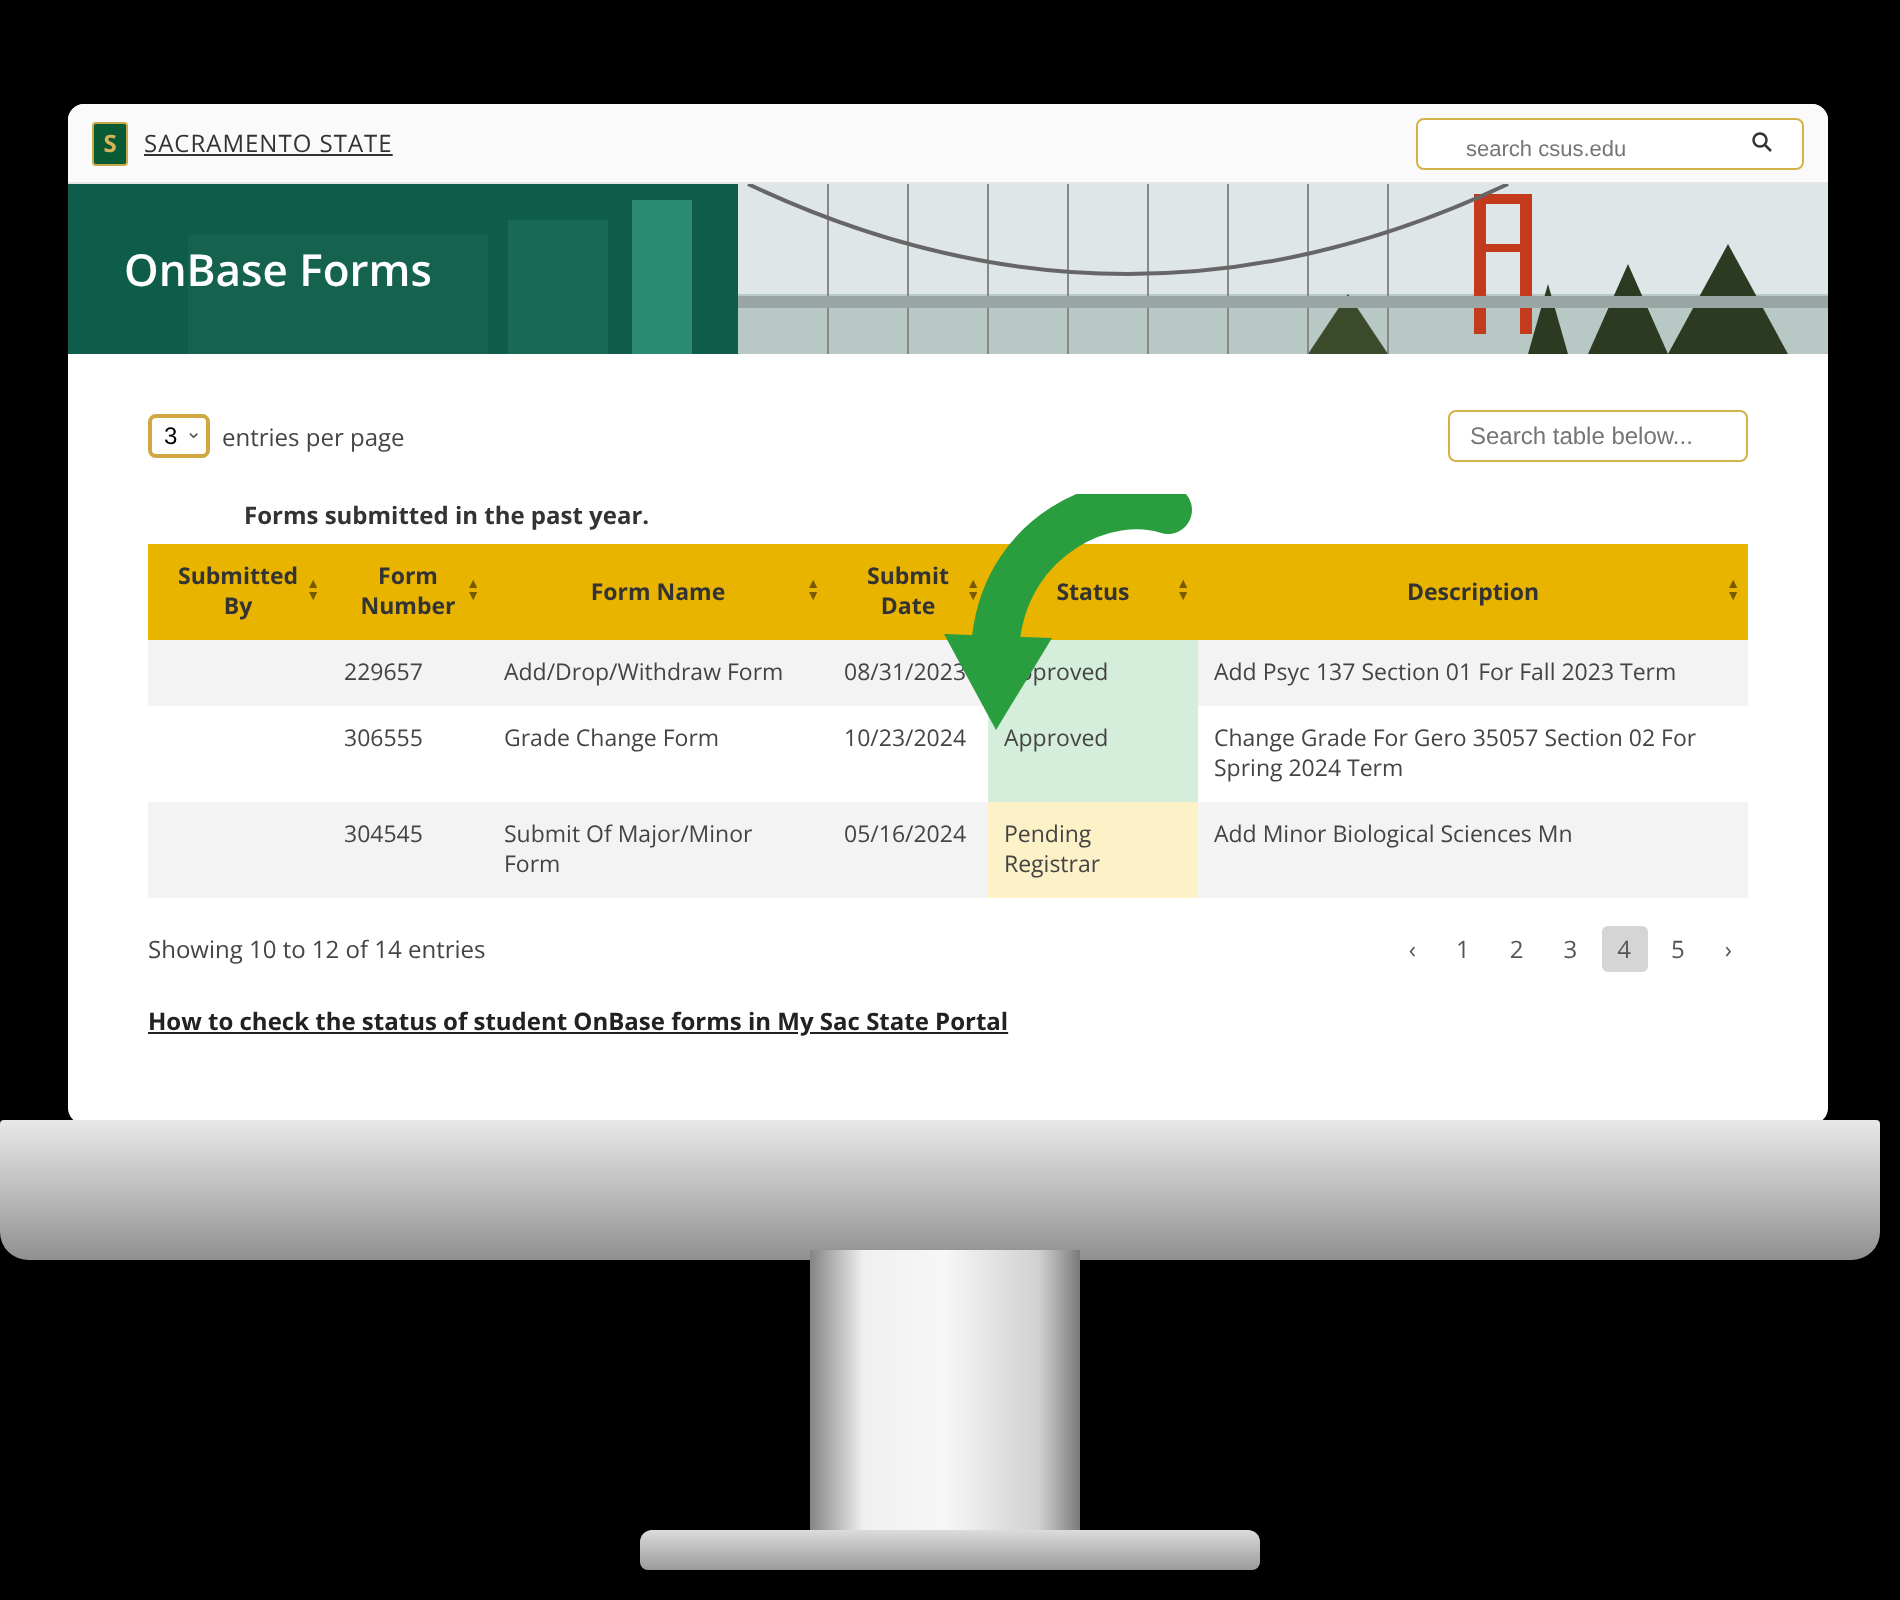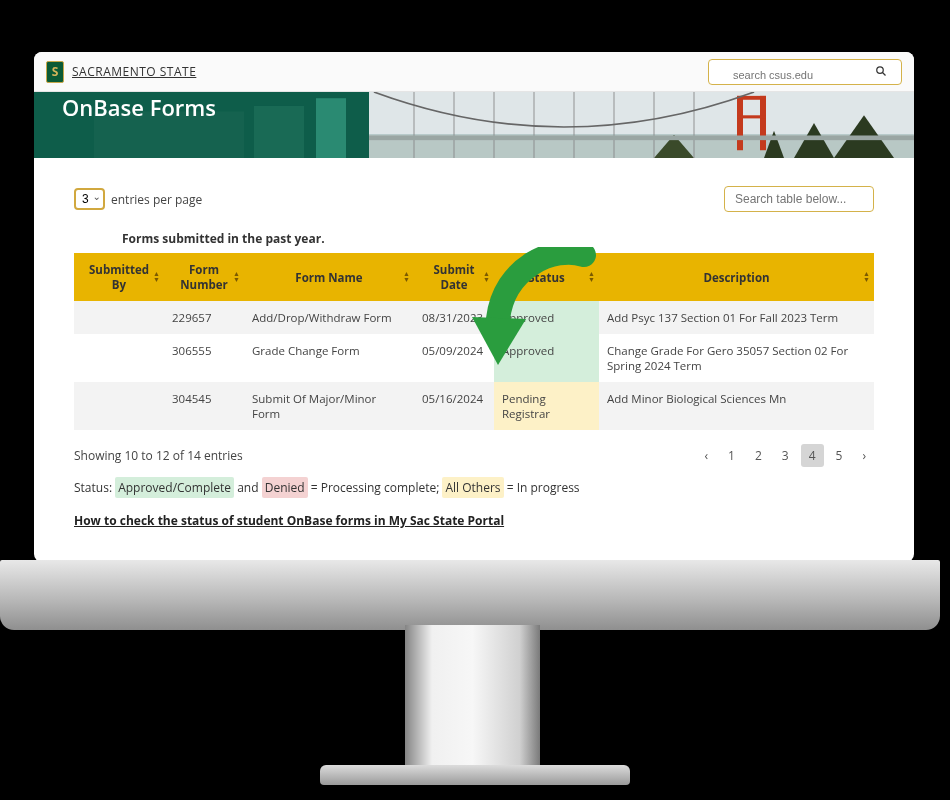--- a/index.html
+++ b/index.html
@@ -90,25 +90,25 @@
     border: none; outline: none;
     font-size: 11px;
     color:#777;
     flex:1;
     background:transparent;
   }
   .search-box .mag { font-size: 12px; color:#444; }
 
   
   .hero {
-    height: 66px;
+    height: 85px;
     background: linear-gradient(90deg,#0e5d4a 0%,#1b7560 28%,#2a8a72 38%,#5f8a8e 38%);
     position: relative;
     color:#fff;
-    display:flex;align-items:flex-start;border-radius:25px;
+    display:flex;align-items:center;border-radius:25px;
   }
   .hero h1 {
     font-size: 22px;
     font-weight: 600;
     margin-left: 28px;
     z-index:2;
   }
   .hero-bg {
     position:absolute;inset:0;
     overflow:hidden;
@@ -285,21 +285,21 @@
             <td>229657</td>
             <td>Add/Drop/Withdraw Form</td>
             <td>08/31/2023</td>
             <td class="status-cell approved">Approved</td>
             <td>Add Psyc 137 Section 01 For Fall 2023 Term</td>
           </tr>
           <tr>
             <td></td>
             <td>306555</td>
             <td>Grade Change Form</td>
-            <td>05/09/2024</td>
+            <td>10/23/2024</td>
             <td class="status-cell approved">Approved</td>
             <td>Change Grade For Gero 35057 Section 02 For Spring 2024 Term</td>
           </tr>
           <tr>
             <td></td>
             <td>304545</td>
             <td>Submit Of Major/Minor Form</td>
             <td>05/16/2024</td>
             <td class="status-cell pending">Pending Registrar</td>
             <td>Add Minor Biological Sciences Mn</td>
@@ -313,29 +313,20 @@
           <span class="pg">‹</span>
           <span class="pg">1</span>
           <span class="pg">2</span>
           <span class="pg">3</span>
           <span class="pg active">4</span>
           <span class="pg">5</span>
           <span class="pg">›</span>
         </div>
     </div>
 
-    <div class="legend">
-      <span>Status:</span>
-      <span class="leg-chip leg-appr">Approved/Complete</span>
-      <span>and</span>
-      <span class="leg-chip leg-den">Denied</span>
-      <span>= Processing complete;</span>
-      <span class="leg-chip leg-oth">All Others</span>
-      <span>= In progress</span>
-    </div>
 
     <div class="howto">How to check the status of student OnBase forms in My Sac State Portal</div>
 
   </div>
 
   <div class="arrow-overlay">
     <svg width="150" height="130" viewBox="0 0 150 130">
       <path d="M120,8 C90,-2 40,20 34,72" fill="none" stroke="#2a9d3e" stroke-width="24" stroke-linecap="round"></path>
       <polygon points="34,118 8,70 62,72" fill="#2a9d3e"></polygon>
     </svg>

